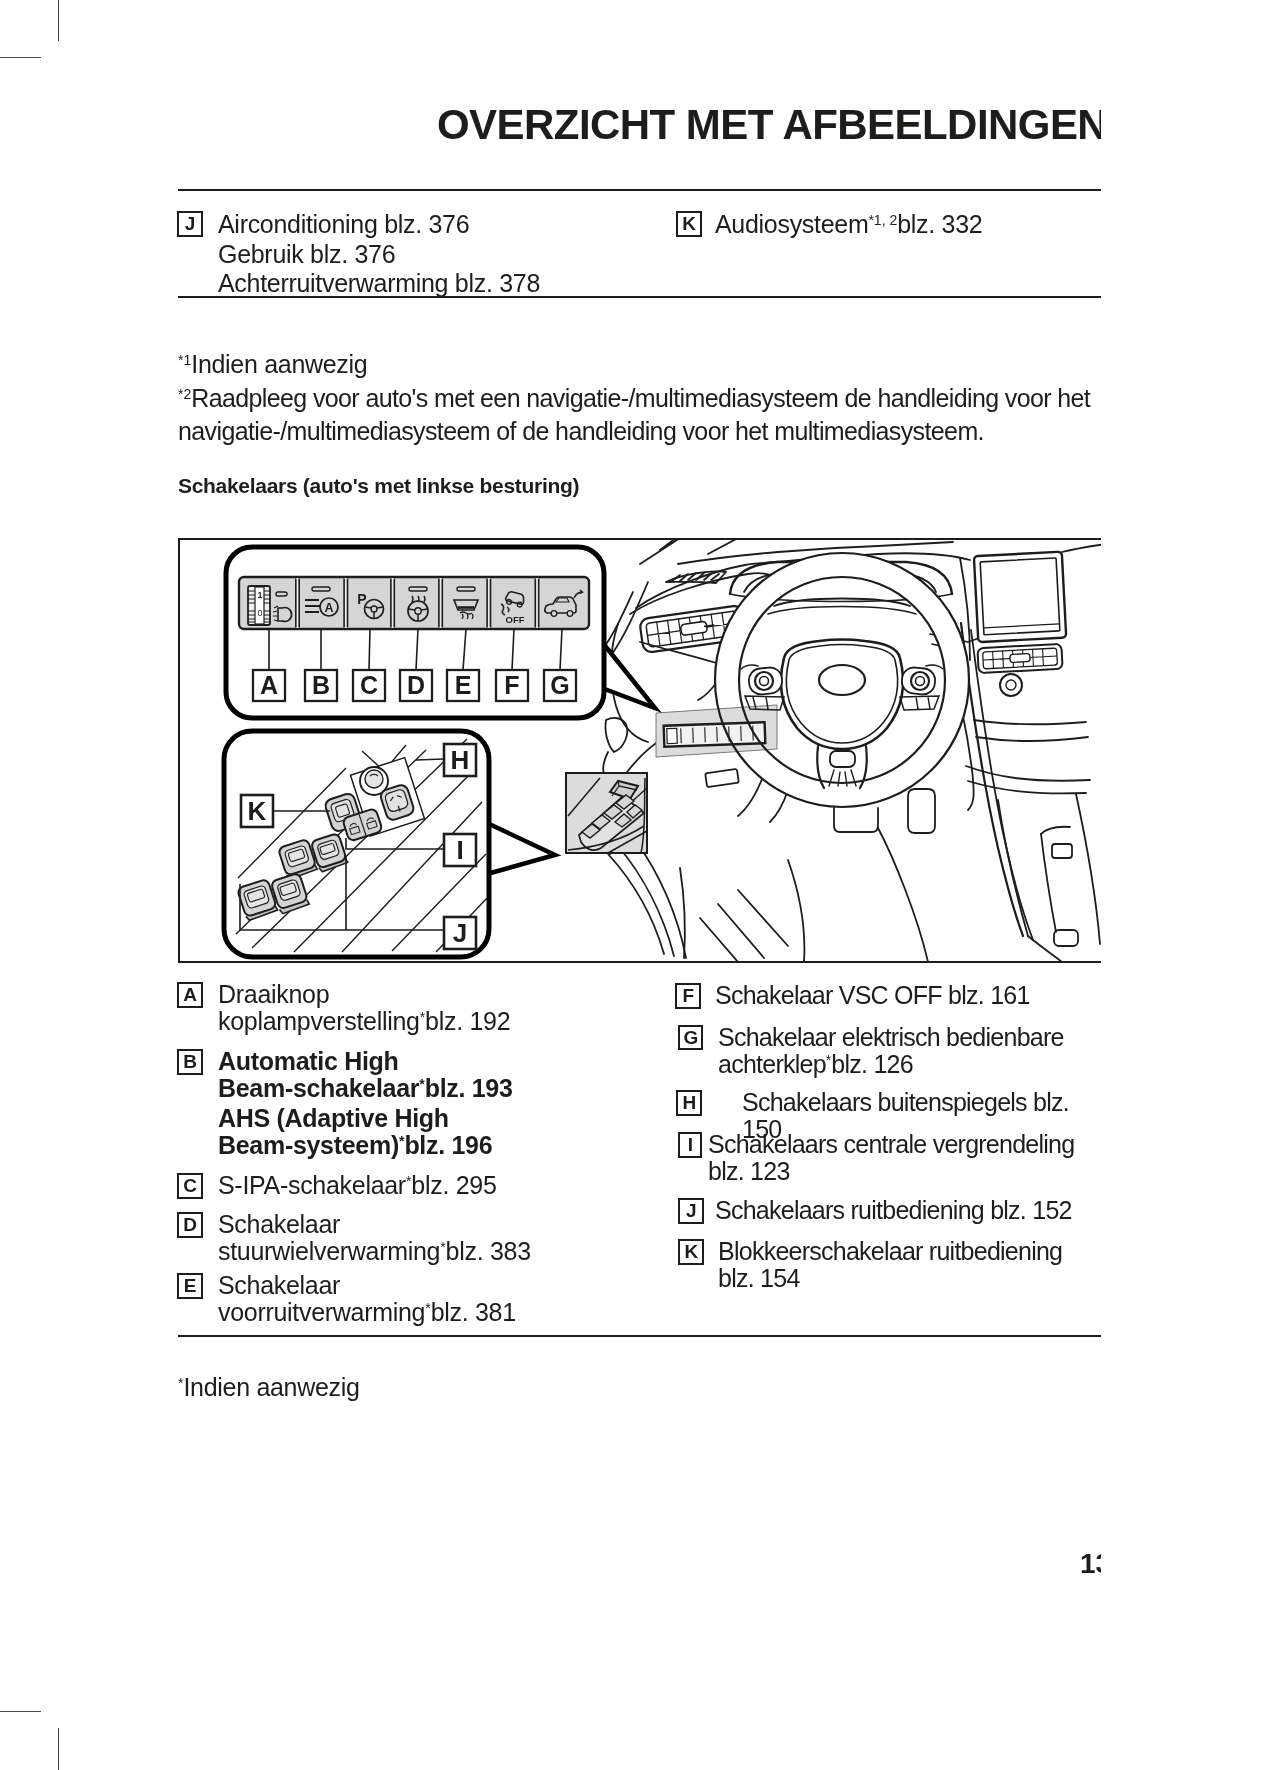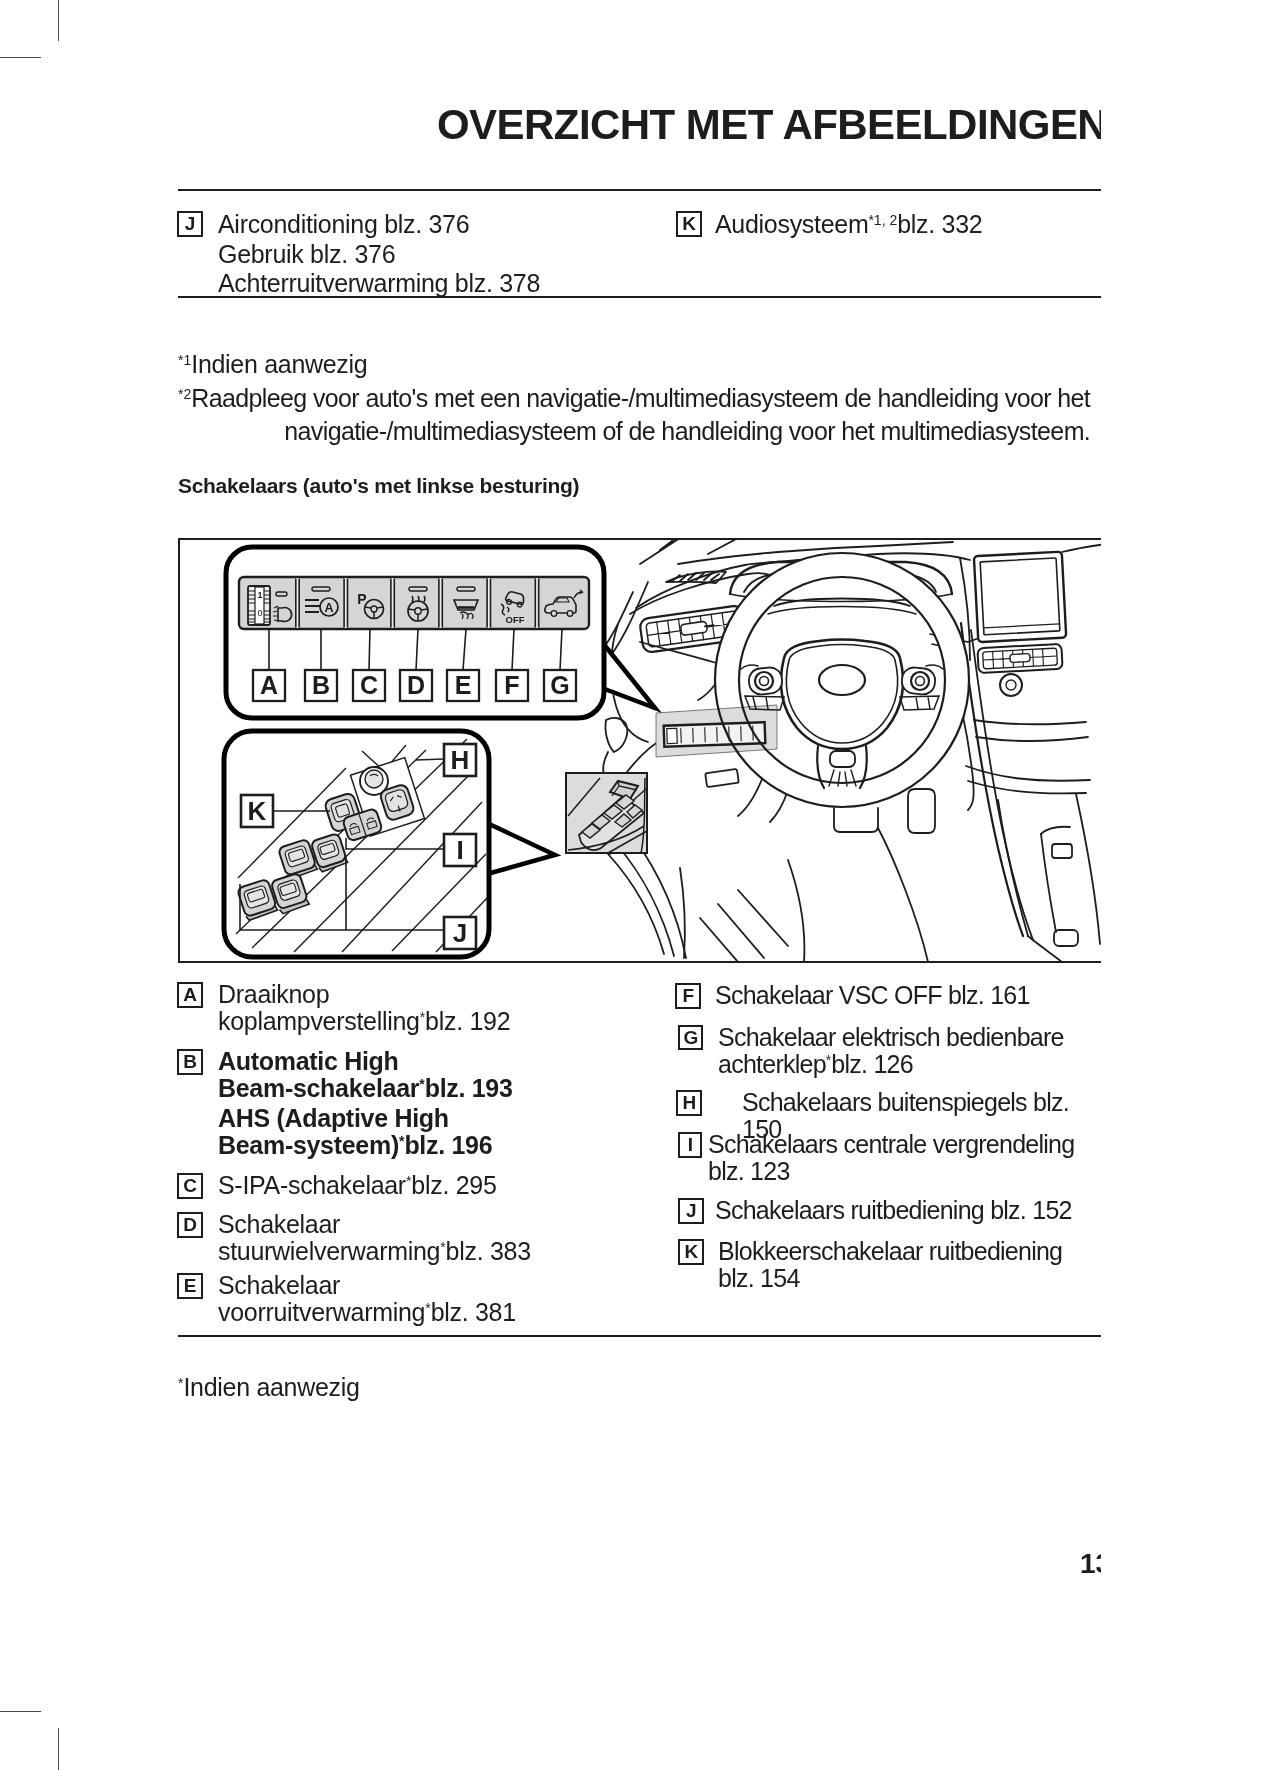--- a/index.html
+++ b/index.html
@@ -47,21 +47,21 @@
 
   <div class="item" style="left:676px;top:210px;line-height:29.5px;">
     <span class="lbox">K</span>
     <span class="txt" style="margin-left:39px;">Audiosysteem<sup class="st">*1, 2</sup>blz. 332</span>
   </div>
 
   <div class="rule" style="left:178px;top:296px;width:928px;"></div>
 
   <div class="abs body" style="left:178px;top:350px;"><sup class="st">*1</sup>Indien aanwezig</div>
 
-  <div class="abs body" style="left:178px;top:384px;white-space:nowrap;letter-spacing:-0.62px;text-align:right;"><sup class="st">*2</sup>Raadpleeg voor auto's met een navigatie-/multimediasysteem de handleiding voor het<br>navigatie-/multimediasysteem of de handleiding voor het multimediasysteem.</div>
+  <div class="abs body" style="left:178px;top:384px;white-space:nowrap;letter-spacing:-0.62px;"><sup class="st">*2</sup>Raadpleeg voor auto's met een navigatie-/multimediasysteem de handleiding voor het<br>navigatie-/multimediasysteem of de handleiding voor het multimediasysteem.</div>
 
   <div class="abs" style="left:178px;top:474px;font-size:21px;font-weight:bold;letter-spacing:-0.3px;">Schakelaars (auto's met linkse besturing)</div>
 
   <div id="figure" class="abs" style="left:178px;top:538px;width:928px;height:425px;">
   <svg width="928" height="425" viewBox="0 0 928 425">
     <defs>
       <clipPath id="fig">
             <rect x="2" y="2" width="924" height="421"></rect>
           </clipPath>
     </defs>

